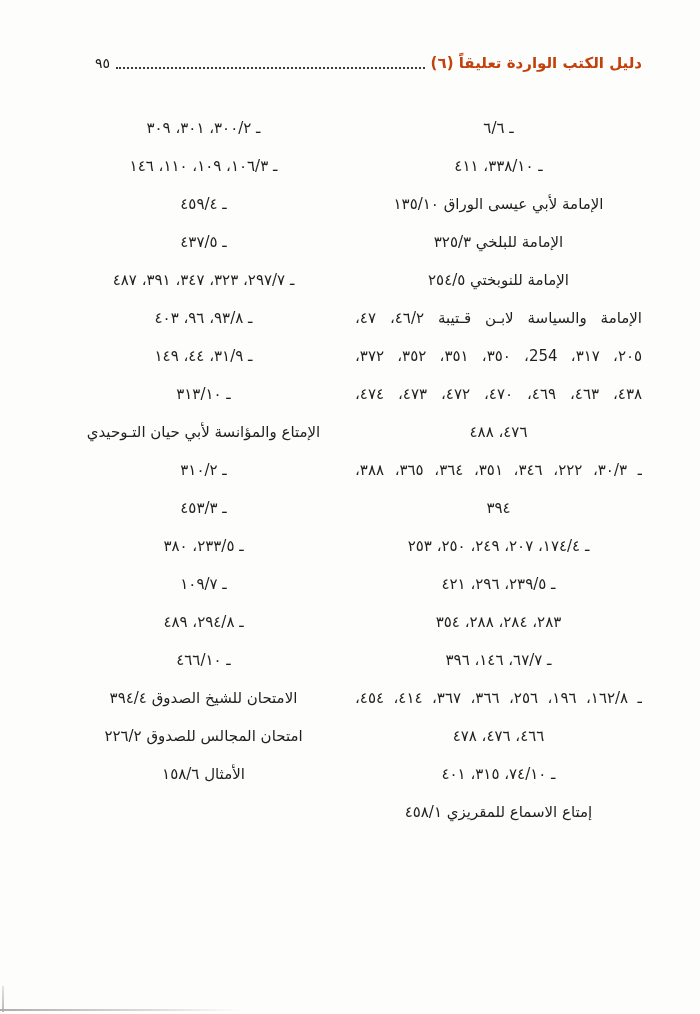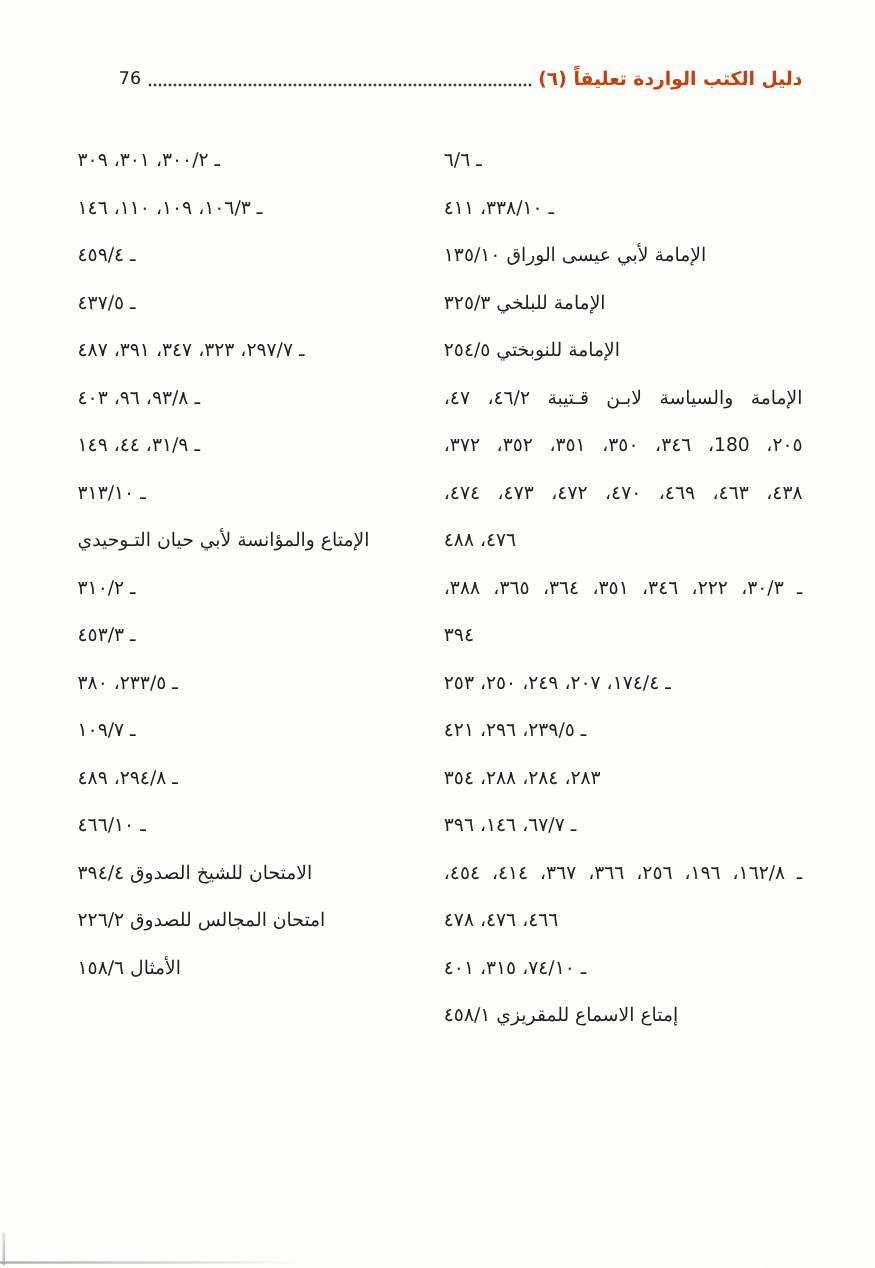--- a/index.html
+++ b/index.html
@@ -50,21 +50,21 @@
     display: flex;
     gap: 10px;
   }
   .col { min-width: 0; }
   .col-right { width: 287px; }
   .col-left  { width: 283px; }
   .line {
     height: 38px;
     line-height: 38px;
     font-size: 15px;
-    text-align: left;
+    text-align: center;
     white-space: nowrap;
   }
   .line.justify {
     white-space: normal;
     word-spacing: -1.5px;
     text-align: justify;
     text-align-last: justify;
     overflow: hidden;
   }
   
@@ -86,32 +86,32 @@
   }
 </style>
 </head>
 <body>
 
 <div class="page" dir="rtl">
 
   <header class="page-header">
     <span class="header-title">دليل الكتب الواردة تعليقاً (٦)</span>
     <span class="dotted-leader"></span>
-    <span class="page-number">76</span>
+    <span class="page-number">٩٥</span>
   </header>
 
   <main class="columns">
     <div class="col col-right" id="col-right">
         <div class="line">ـ ٦/٦</div>
         <div class="line">ـ ٣٣٨/١٠، ٤١١</div>
         <div class="line">الإمامة لأبي عيسى الوراق ١٣٥/١٠</div>
         <div class="line">الإمامة للبلخي ٣٢٥/٣</div>
         <div class="line">الإمامة للنوبختي ٢٥٤/٥</div>
         <div class="line justify">الإمامة والسياسة لابـن قـتيبة ٤٦/٢، ٤٧،</div>
-        <div class="line justify">٢٠٥، 180، ٣٤٦، ٣٥٠، ٣٥١، ٣٥٢، ٣٧٢،</div>
+        <div class="line justify">٢٠٥، ٣١٧، 254، ٣٥٠، ٣٥١، ٣٥٢، ٣٧٢،</div>
         <div class="line justify">٤٣٨، ٤٦٣، ٤٦٩، ٤٧٠، ٤٧٢، ٤٧٣، ٤٧٤،</div>
         <div class="line">٤٧٦، ٤٨٨</div>
         <div class="line justify">ـ ٣٠/٣، ٢٢٢، ٣٤٦، ٣٥١، ٣٦٤، ٣٦٥، ٣٨٨،</div>
         <div class="line">٣٩٤</div>
         <div class="line">ـ ١٧٤/٤، ٢٠٧، ٢٤٩، ٢٥٠، ٢٥٣</div>
         <div class="line">ـ ٢٣٩/٥، ٢٩٦، ٤٢١</div>
         <div class="line">٢٨٣، ٢٨٤، ٢٨٨، ٣٥٤</div>
         <div class="line">ـ ٦٧/٧، ١٤٦، ٣٩٦</div>
         <div class="line justify">ـ ١٦٢/٨، ١٩٦، ٢٥٦، ٣٦٦، ٣٦٧، ٤١٤، ٤٥٤،</div>
         <div class="line">٤٦٦، ٤٧٦، ٤٧٨</div>

